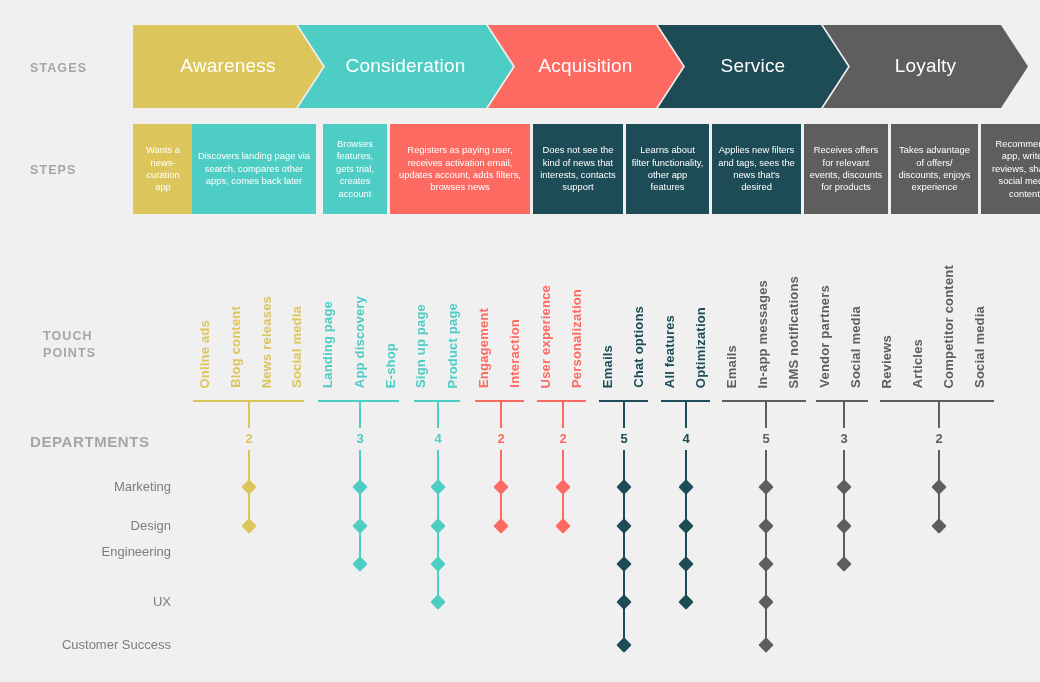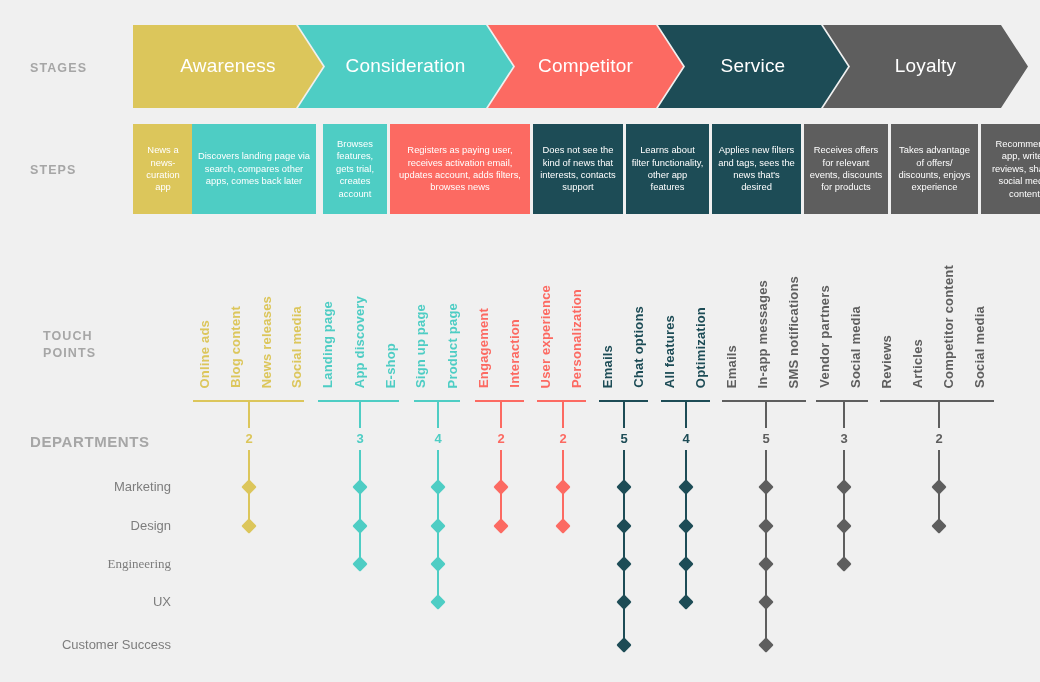--- a/index.html
+++ b/index.html
@@ -83,32 +83,32 @@
   <div class="rowlabel" id="lbl-depts">DEPARTMENTS</div>
 
   <div class="stages" id="stages-row">
       <div class="stage" style="left: 0px; width: 190px; background: rgb(220, 198, 91); z-index: 5; clip-path: polygon(0px 0px, calc(100% - 27px) 0px, 100% 50%, calc(100% - 27px) 100%, 0px 100%, 0px 0px);">
         <span>Awareness</span>
       </div>
       <div class="stage" style="left: 165px; width: 215px; background: rgb(78, 205, 196); z-index: 4; clip-path: polygon(0px 0px, calc(100% - 27px) 0px, 100% 50%, calc(100% - 27px) 100%, 0px 100%, 27px 50%);">
         <span>Consideration</span>
       </div>
       <div class="stage" style="left: 355px; width: 195px; background: rgb(252, 106, 98); z-index: 3; clip-path: polygon(0px 0px, calc(100% - 27px) 0px, 100% 50%, calc(100% - 27px) 100%, 0px 100%, 27px 50%);">
-        <span>Competitor</span>
+        <span>Acquisition</span>
       </div>
       <div class="stage" style="left: 525px; width: 190px; background: rgb(29, 76, 86); z-index: 2; clip-path: polygon(0px 0px, calc(100% - 27px) 0px, 100% 50%, calc(100% - 27px) 100%, 0px 100%, 27px 50%);">
         <span>Service</span>
       </div>
       <div class="stage" style="left: 690px; width: 205px; background: rgb(94, 94, 94); z-index: 1; clip-path: polygon(0px 0px, calc(100% - 27px) 0px, 100% 50%, calc(100% - 27px) 100%, 0px 100%, 27px 50%);">
         <span>Loyalty</span>
       </div>
     </div>
   <div class="steps" id="steps-row">
       <div class="step" style="left: 0px; width: 60px; background: rgb(220, 198, 91);">
-        <span>News a news-curation app</span>
+        <span>Wants a news-curation app</span>
       </div>
       <div class="step" style="left: 59px; width: 124px; background: rgb(78, 205, 196);">
         <span>Discovers landing page via search, compares other apps, comes back later</span>
       </div>
       <div class="step" style="left: 190px; width: 64px; background: rgb(78, 205, 196);">
         <span>Browses features, gets trial, creates account</span>
       </div>
       <div class="step" style="left: 257px; width: 140px; background: rgb(252, 106, 98);">
         <span>Registers as paying user, receives activation email, updates account, adds filters, browses news</span>
       </div>
@@ -230,18 +230,18 @@
       <div class="bracket" style="left: 880px; top: 400px; width: 114px; background: rgb(94, 94, 94);"></div>
       <div class="stem" style="left: 938px; top: 400px; height: 28px; background: rgb(94, 94, 94);"></div>
       <div class="count" style="left: 927px; top: 431px; color: rgb(94, 94, 94);">2</div>
       <div class="chain" style="left: 938px; top: 450px; height: 76px; background: rgb(94, 94, 94);"></div>
       <div class="dia" style="left: 938.75px; top: 487px; background: rgb(94, 94, 94);"></div>
       <div class="dia" style="left: 938.75px; top: 526px; background: rgb(94, 94, 94);"></div>
     </div>
   <div class="deptlabels" id="dept-labels">
       <div class="deptrow" style="top: 479px;">Marketing</div>
       <div class="deptrow" style="top: 518px;">Design</div>
-      <div class="deptrow" style="top: 556px; font-family: Liberation Serif, serif;">Engineering</div>
+      <div class="deptrow" style="top: 544px;">Engineering</div>
       <div class="deptrow" style="top: 594px;">UX</div>
       <div class="deptrow" style="top: 637px;">Customer Success</div>
     </div>
 
 </div>
 
 </body></html>

